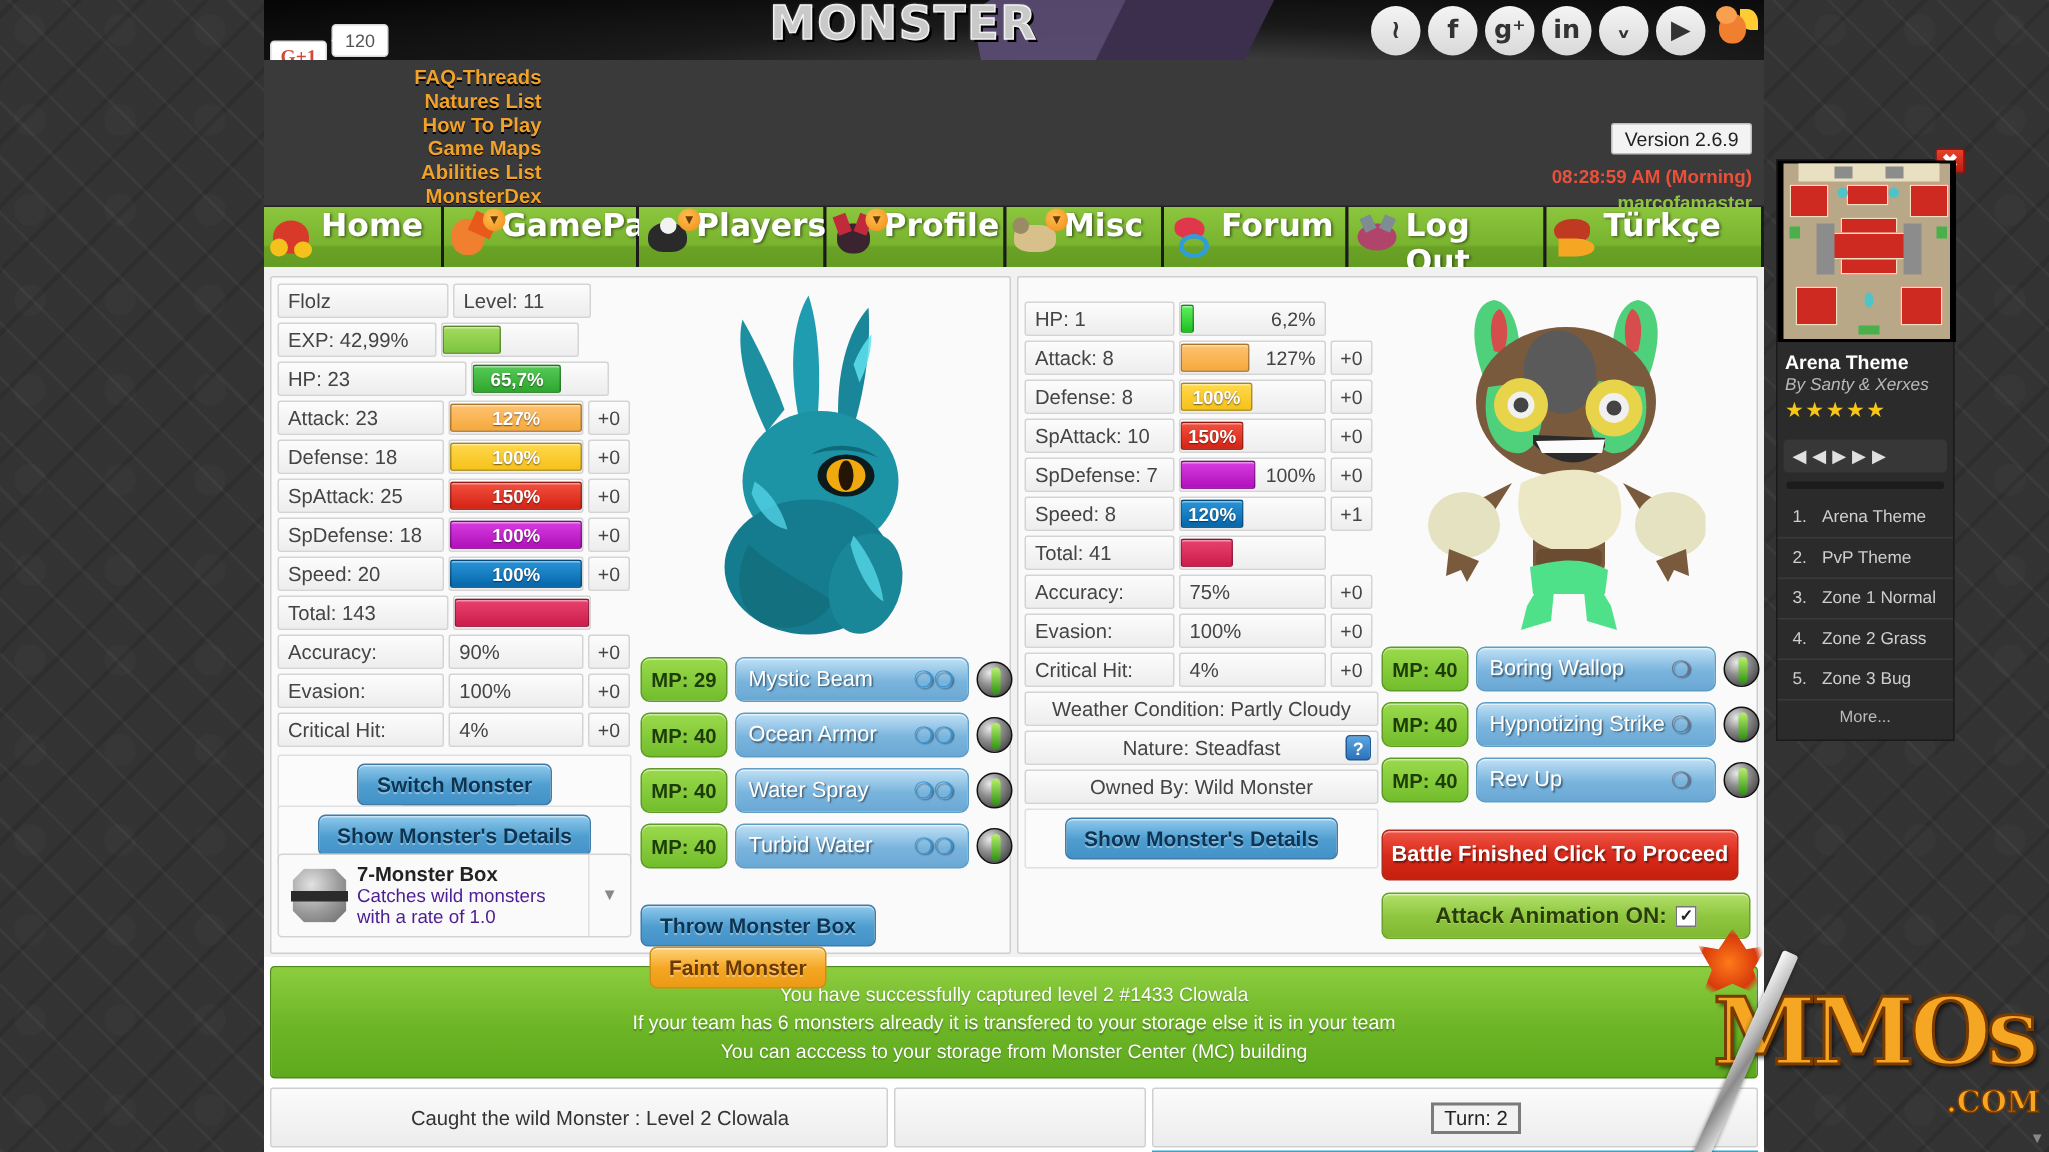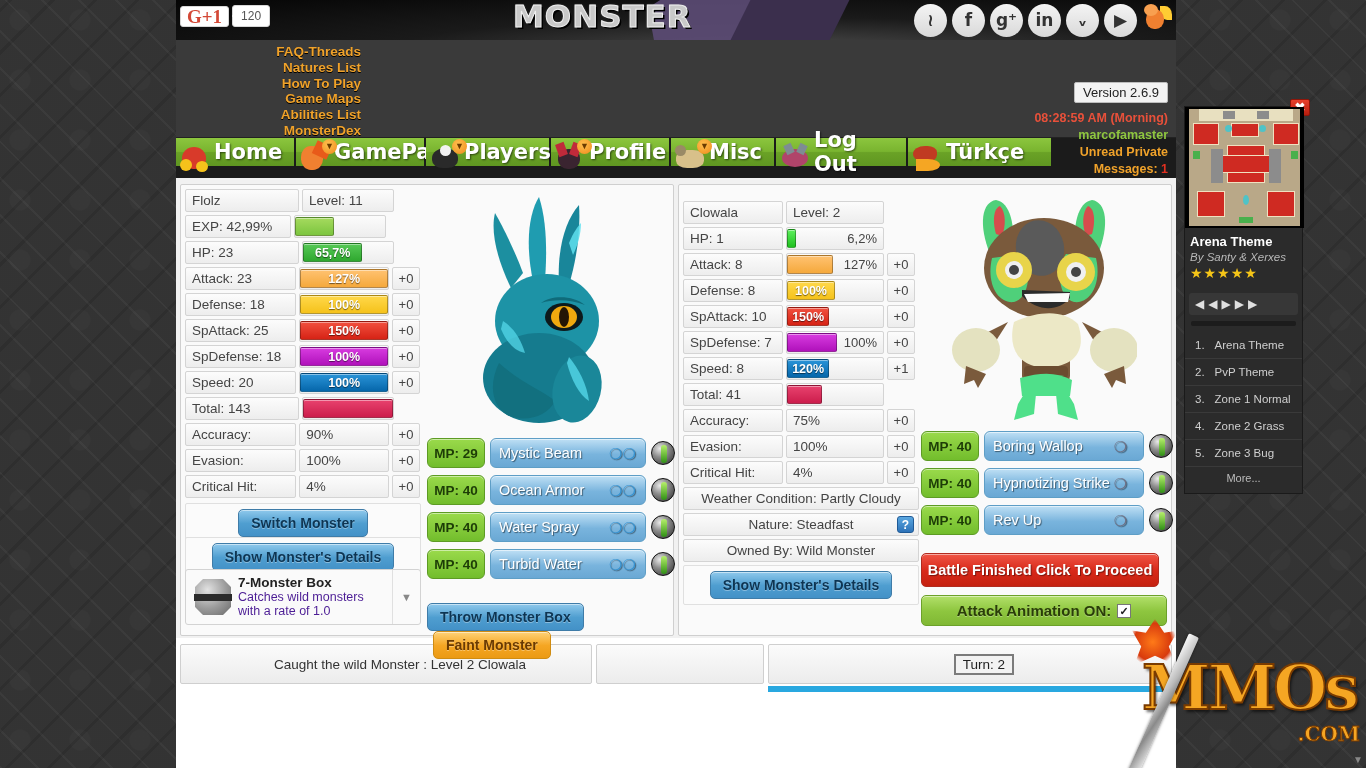--- a/index.html
+++ b/index.html
@@ -51,22 +51,22 @@
   .logo-shape2{
     position:absolute; top:-14px; left:560px; width:110px; height:64px;
     background:#3b2f4d; transform:skewX(-18deg);
     clip-path: polygon(10% 0, 100% 0, 90% 100%, 0 100%);
   }
   .gplus{
     position:absolute; left:4px; top:5px; display:flex; align-items:center; gap:3px;
   }
   .gplus-btn{
     background:#fff; border:1px solid #d8d8d8; border-radius:3px;
-    padding:2px 6px; font-size:19px; font-weight:bold; color:#d34836;
-    font-family:"Liberation Serif", serif; line-height:15px;
+    padding:2px 6px; font-size:13px; font-weight:bold; color:#d34836;
+    font-family:"Liberation Serif", serif; line-height:15px;margin-top:22px;
   }
   .gplus-count{
     background:#fff; border:1px solid #d8d8d8; border-radius:3px;
     padding:3px 8px; font-size:12px; color:#555; position:relative;
   }
   .gplus-count:before{
     content:""; position:absolute; left:-5px; top:6px;
     border:4px solid transparent; border-right-color:#fff;
   }
   .socials{ position:absolute; right:4px; top:3px; display:flex; gap:5px; align-items:center;}
@@ -120,24 +120,24 @@
   .ui-name{ color:#8ec63f; font-size:12.5px; font-weight:bold;}
   .ui-msg{ color:#f0a22a; font-size:12.5px; font-weight:bold;}
   .ui-msg .cnt{ color:#e03020; }
 
   
   .mainnav{
     display:flex; height:40px; width:100%;
     background:#1b1b1b;
   }
   .nav-item{
-    position:relative; flex:0 0 auto; height:28px;
+    position:relative; flex:0 0 auto; height:52px;
     background:linear-gradient(#8cc63e 0%, #79b42f 48%, #6aa226 52%, #5f9621 100%);
     border-right:2px solid #1b1b1b;
-    display:flex; align-items:center; cursor:pointer;
+    display:flex; align-items:flex-start; cursor:pointer;
     padding:0 10px 0 38px;
   }
   .nav-item .nav-label{
     color:#fff; font-size:21px; font-weight:bold;
     text-shadow:1px 1px 2px rgba(0,0,0,.55);
     font-family:"DejaVu Sans", sans-serif;
   }
   .nav-sprite{
     position:absolute; left:2px; top:3px; width:34px; height:34px;
   }
@@ -487,20 +487,27 @@
       <span class="nav-caret">▼</span>
       <span class="nav-label">Profile</span>
     </div>
     <div class="nav-item" style="width:105px">
       <span class="nav-sprite">
         <i style="left:3px;top:9px;width:28px;height:18px;background:#d8c08a;border-radius:40%"></i>
         <i style="left:2px;top:4px;width:11px;height:11px;background:#9a8a66;border-radius:50%"></i>
       </span>
       <span class="nav-caret">▼</span>
       <span class="nav-label">Misc</span>
+    </div>
+    <div class="nav-item" style="width:123px">
+      <span class="nav-sprite">
+        <i style="left:5px;top:4px;width:20px;height:14px;background:#e0384a;border-radius:50% 60% 40% 50%"></i>
+        <i style="left:8px;top:15px;width:20px;height:16px;border:3px solid #2f9ed8;border-radius:50%;background:transparent"></i>
+      </span>
+      <span class="nav-label">Forum</span>
     </div>
     <div class="nav-item" style="width:132px">
       <span class="nav-sprite">
         <i style="left:4px;top:8px;width:26px;height:18px;background:#b0446a;border-radius:50%"></i>
         <i style="left:7px;top:3px;width:8px;height:10px;background:#7e8c93;transform:rotate(-25deg)"></i>
         <i style="left:20px;top:3px;width:8px;height:10px;background:#7e8c93;transform:rotate(25deg)"></i>
       </span>
       <span class="nav-label">Log Out</span>
     </div>
     <div class="nav-item" style="width:145px">
@@ -544,21 +551,21 @@
         </div>
 
         <div class="st-row">
           <div class="st-name" style="width:106px">EXP: 42,99%</div>
           <div class="st-bar-cell" style="width:92px">
             <div class="bar" style="width:43%;background:linear-gradient(#a5da5e,#7cc53f)"></div>
           </div>
         </div>
 
         <div class="st-row">
-          <div class="st-name" style="width:114px">HP: 23</div>
+          <div class="st-name" style="width:126px">HP: 23</div>
           <div class="st-bar-cell" style="width:92px">
             <div class="bar" style="width:66%;background:linear-gradient(#56c956,#2fa82f)">65,7%</div>
           </div>
         </div>
 
         <div class="st-row">
           <div class="st-name" style="width:114px">Attack: 23</div>
           <div class="st-bar-cell" style="width:92px">
             <div class="bar" style="width:100%;background:linear-gradient(#ffc271,#f5a93c)">127%</div>
           </div>
@@ -723,24 +730,20 @@
             <path d="M14 168 L12 186 L22 182 L26 190 L34 176 Z" fill="#7a5a3c"></path>
             <path d="M172 168 L174 186 L164 182 L160 190 L152 176 Z" fill="#7a5a3c"></path>
             <path d="M68 180 C90 174 104 174 120 182 L118 198 L70 198 Z" fill="#4fe08a"></path>
             <path d="M72 196 L84 196 L82 216 L62 222 L66 206 Z" fill="#4fe08a"></path>
             <path d="M116 196 L104 196 L106 216 L126 222 L122 206 Z" fill="#4fe08a"></path>
           </g>
         </svg>
       </div>
 
       <div class="stat-table" style="top:16px;">
-        <div class="st-row">
-          <div class="st-name" style="width:100px">Clowala</div>
-          <div class="st-plain" style="width:98px">Level: 2</div>
-        </div>
 
         <div class="st-row">
           <div class="st-name" style="width:100px">HP: 1</div>
           <div class="st-bar-cell" style="width:98px">
             <div class="bar" style="width:9%;background:linear-gradient(#5cf05c,#20c020)"></div>
             <span class="bar-outside">6,2%</span>
           </div>
         </div>
 
         <div class="st-row">
@@ -857,20 +860,25 @@
         <div style="margin-top:8px">
           <span class="btn green" style="width:246px;font-size:15px;padding:6px 4px">
             <span>Attack Animation ON:</span>
             <span style="display:inline-block;width:14px;height:14px;background:#fff;border:1px solid #777;margin-left:6px;line-height:13px;font-size:11px;color:#222;text-align:center">✓</span>
           </span>
         </div>
       </div>
     </div>
   </div>
 
+  <div class="msg-banner">
+    <div>You have successfully captured level 2 #1433 Clowala</div>
+    <div>If your team has 6 monsters already it is transfered to your storage else it is in your team</div>
+    <div>You can acccess to your storage from Monster Center (MC) building</div>
+  </div>
 
   <div class="bottom-log">
     <div class="log-cell" style="width:412px">Caught the wild Monster : Level 2 Clowala</div>
     <div class="log-cell" style="width:168px"></div>
     <div class="log-cell" style="flex:1">
       <span class="turn-box">Turn: 2</span>
     </div>
   </div>
   <div style="margin:0 4px; display:flex; gap:4px;">
     <div style="width:412px"></div>

